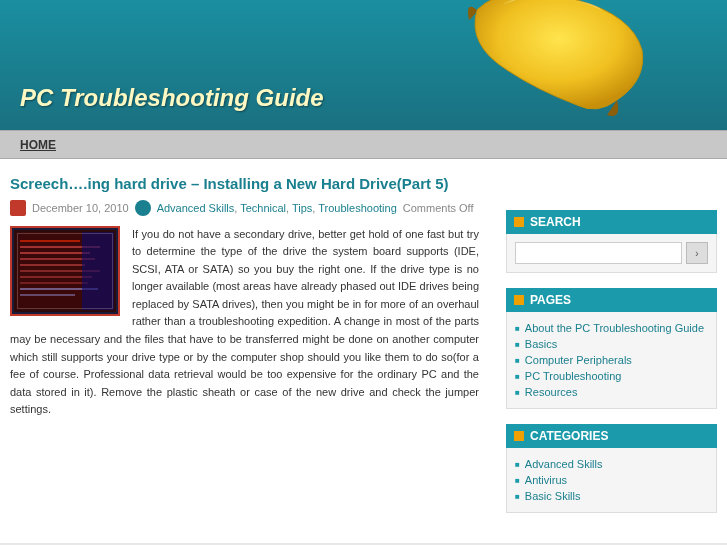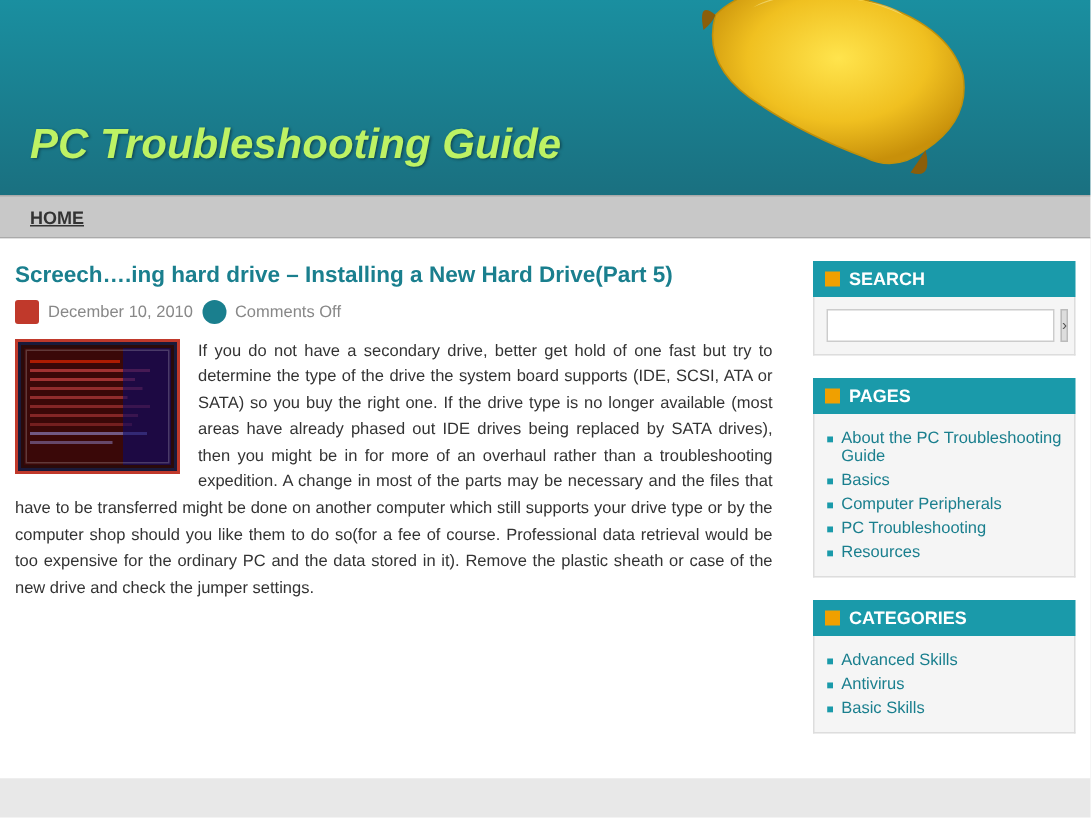--- a/index.html
+++ b/index.html
@@ -14,22 +14,22 @@
     }
     #header-gradient {
       position: absolute;
       top: 0; left: 0; right: 0; bottom: 0;
       background: linear-gradient(to bottom, #1a8fa0, #1a7080);
     }
     #site-title {
       position: absolute;
       bottom: 18px;
       left: 20px;
-      color: #bef264;
-      font-size: 28px;
+      color: #fef9c3;
+      font-size: 24px;
       font-weight: bold;
       font-style: italic;
       text-shadow: 1px 1px 2px rgba(0,0,0,0.4);
     }
     
     #banana {
       position: absolute;
       top: -10px;
       right: 80px;
       width: 200px;
@@ -125,22 +125,23 @@
 
     .post-body {
       font-size: 11px;
       line-height: 1.6;
       color: #333;
       text-align: justify;
     }
 
     
     #sidebar {
-      width: 175px;
-      flex-shrink: 0;
+      width: 211px;
+      flex-shrink: 0;
+      margin-top: 36px;
     }
 
     .widget {
       margin-bottom: 15px;
     }
 
     .widget-title {
       background: #1a9aaa;
       color: #fff;
       font-size: 12px;
@@ -250,20 +251,26 @@
 
 <div id="wrapper">
 
   <div id="main">
     <h2 class="post-title">Screech….ing hard drive – Installing a New Hard Drive(Part 5)</h2>
 
     <div class="post-meta">
       <span class="date-icon"></span>
       <span>December 10, 2010</span>
       <span class="cat-icon"></span>
+      <span>
+        <a href="#">Advanced Skills</a>,
+        <a href="#">Technical</a>,
+        <a href="#">Tips</a>,
+        <a href="#">Troubleshooting</a>
+      </span>
       <span>Comments Off</span>
     </div>
 
     <div class="clearfix">
       <div class="post-image">
         <svg width="106" height="86" viewBox="0 0 106 86" xmlns="http://www.w3.org/2000/svg">
           <rect width="106" height="86" fill="#1a1a3a"></rect>
           <rect x="2" y="2" width="102" height="82" fill="#2a0a0a"></rect>
           <rect x="4" y="4" width="98" height="78" fill="#3a0808"></rect>
 

